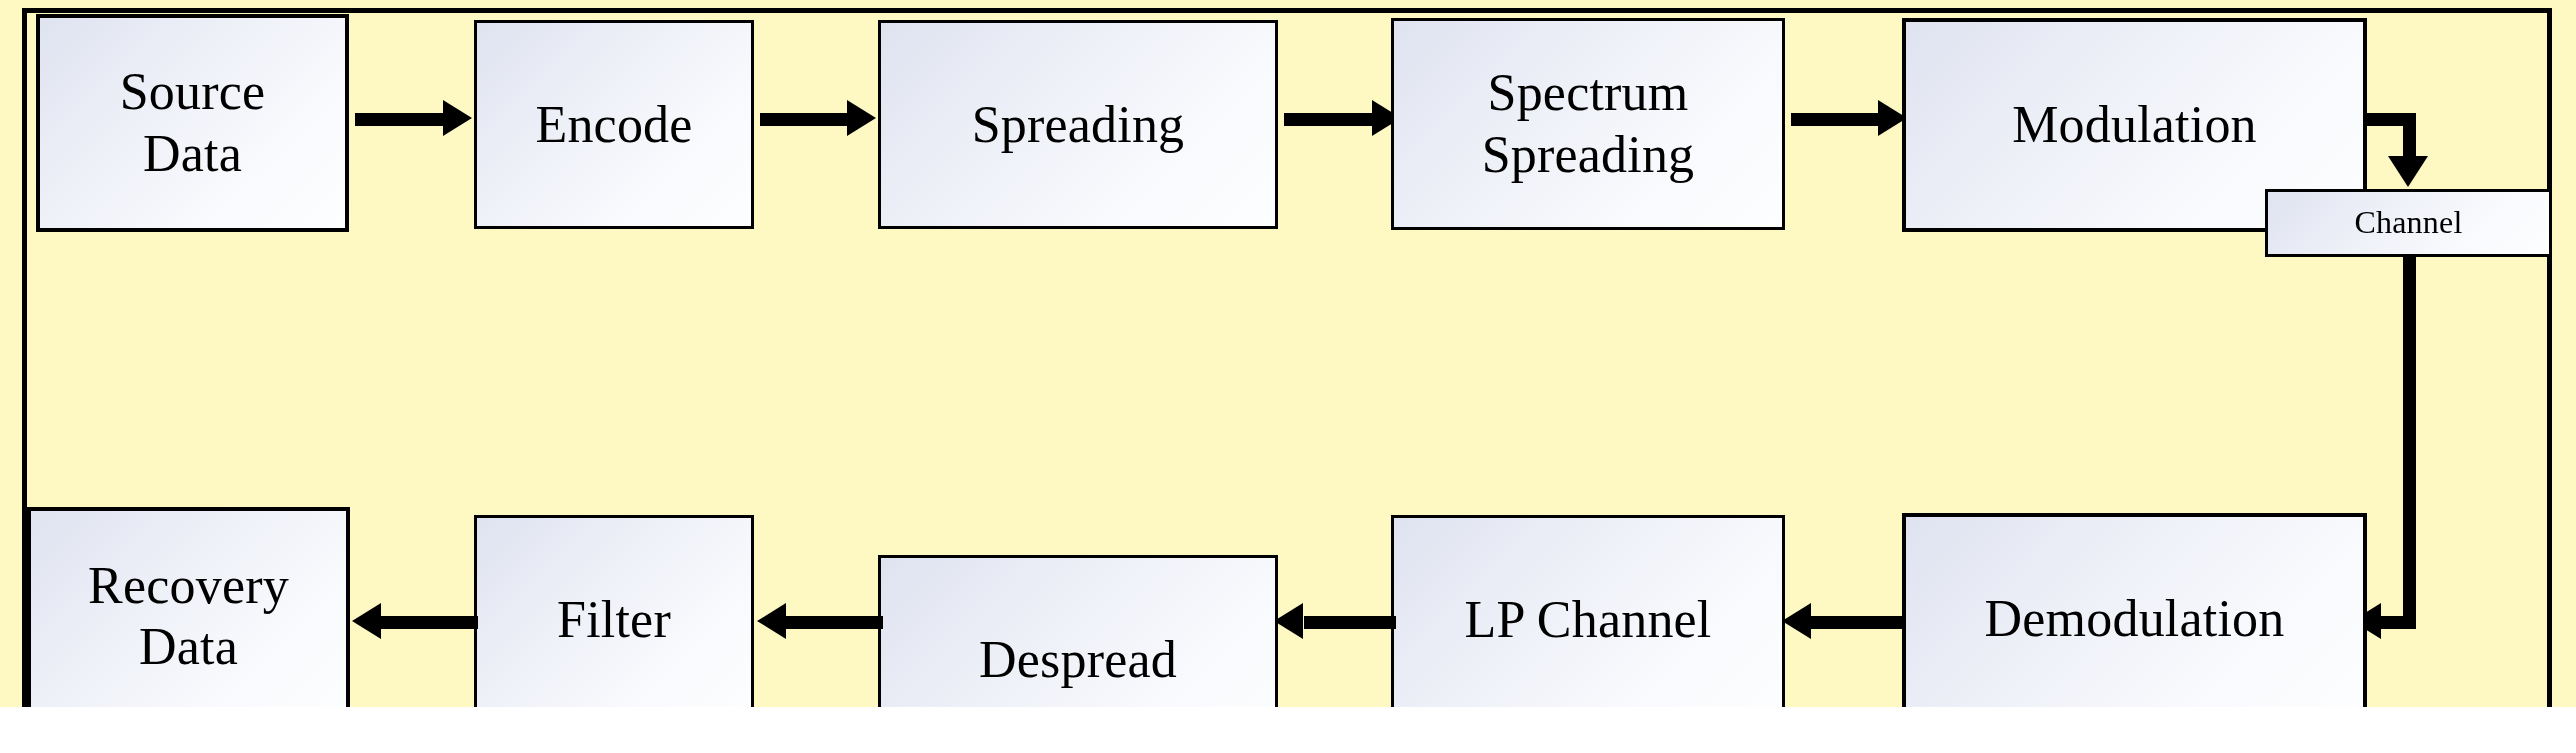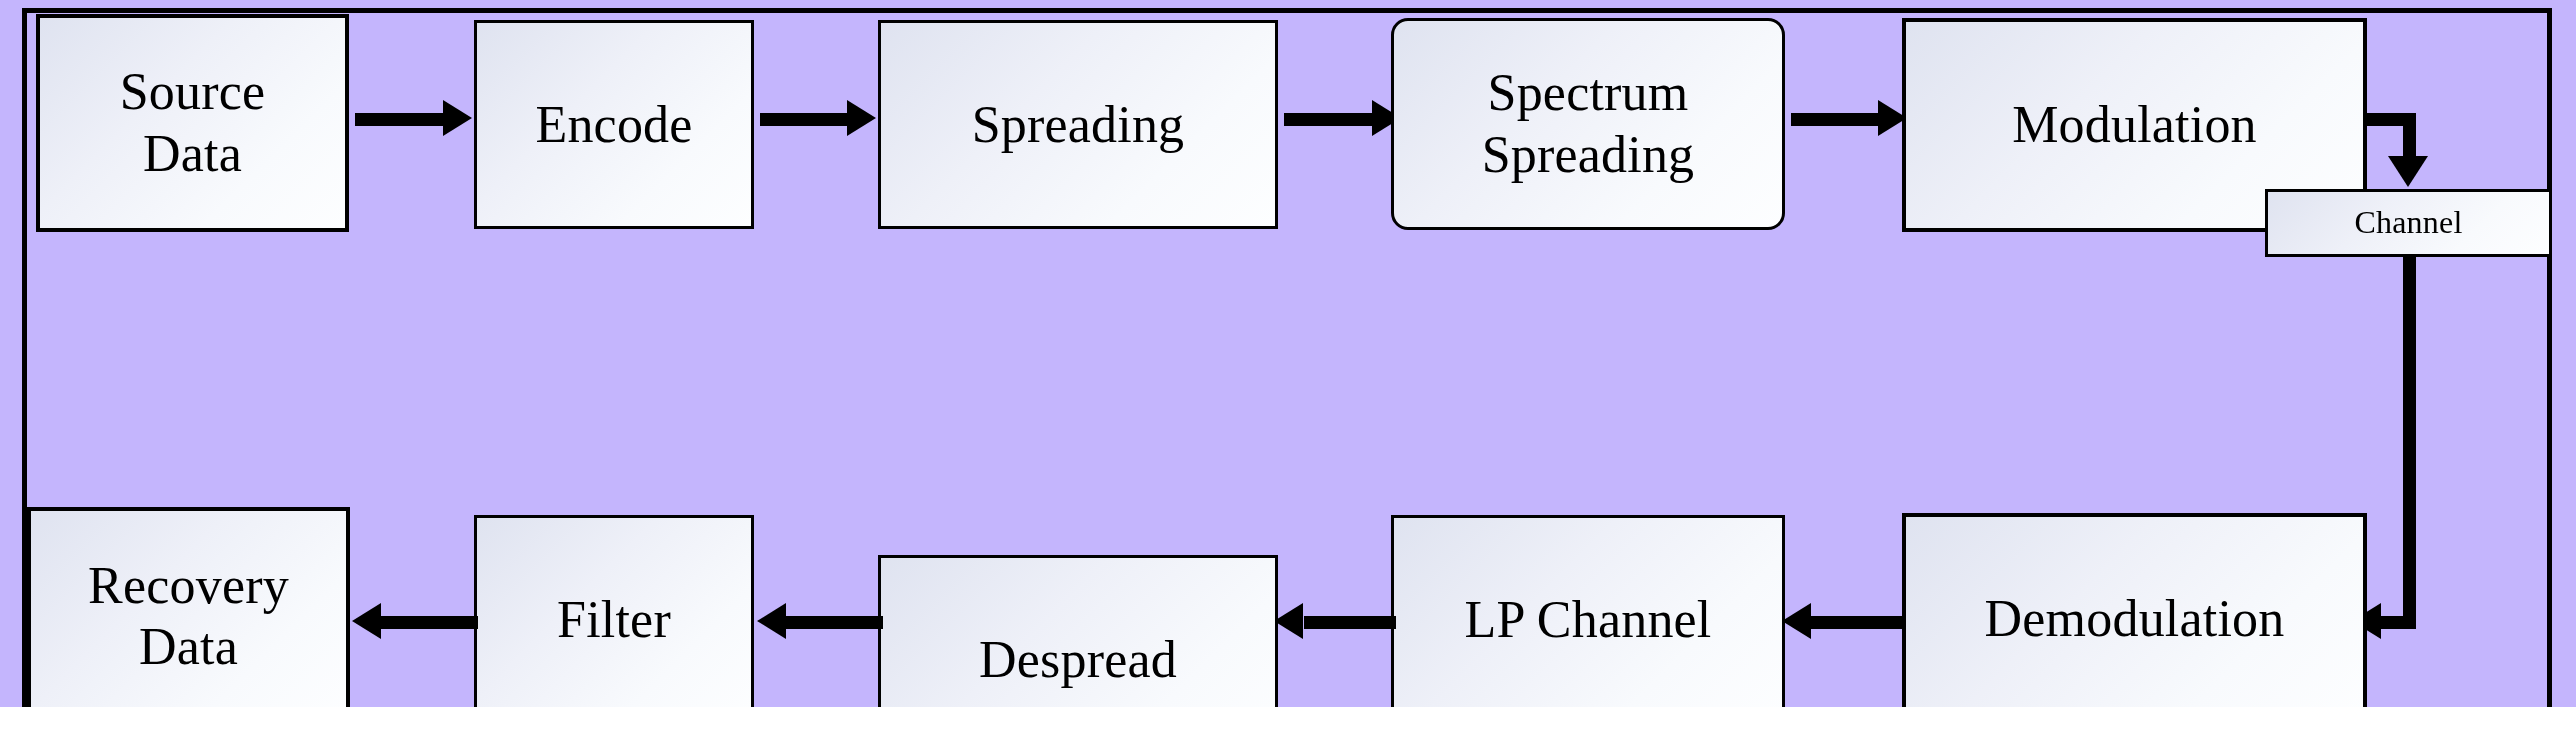--- a/index.html
+++ b/index.html
@@ -4,21 +4,21 @@
 <style>
   html, body {
     margin: 0;
     padding: 0;
     background: #ffffff;
   }
   #canvas {
     position: relative;
     width: 2576px;
     height: 707px;
-    background: #c4b5fd;
+    background: #fef9c3;
     overflow: hidden;
     font-family: "Liberation Serif", "DejaVu Serif", serif;
   }
   
   .frame-line {
     position: absolute;
     background: #000000;
   }
   
   .block {
@@ -94,21 +94,21 @@
   <div class="conn" style="left:760px; top:113px; width:97px; height:12.6px;"></div>
   <div class="arrow-head arrow-right" style="left:847px; top:100px;"></div>
 
   <div class="block thin" style="left:878px; top:20.4px; width:400px; height:209px; font-size:52px;">
     <span class="lbl">Spreading</span>
   </div>
 
   <div class="conn" style="left:1284px; top:113px; width:97px; height:12.6px;"></div>
   <div class="arrow-head arrow-right" style="left:1372px; top:100px;"></div>
 
-  <div class="block thin" style="left:1391px; top:17.5px; width:394px; height:212px; font-size:52px;border-radius:17px;">
+  <div class="block thin" style="left:1391px; top:17.5px; width:394px; height:212px; font-size:52px;">
     <span class="lbl">Spectrum
 Spreading</span>
   </div>
 
   <div class="conn" style="left:1791px; top:113px; width:97px; height:12.6px;"></div>
   <div class="arrow-head arrow-right" style="left:1878px; top:100px;"></div>
 
   <div class="block" style="left:1902px; top:17.5px; width:465px; height:214px; font-size:52px;">
     <span class="lbl">Modulation</span>
   </div>

